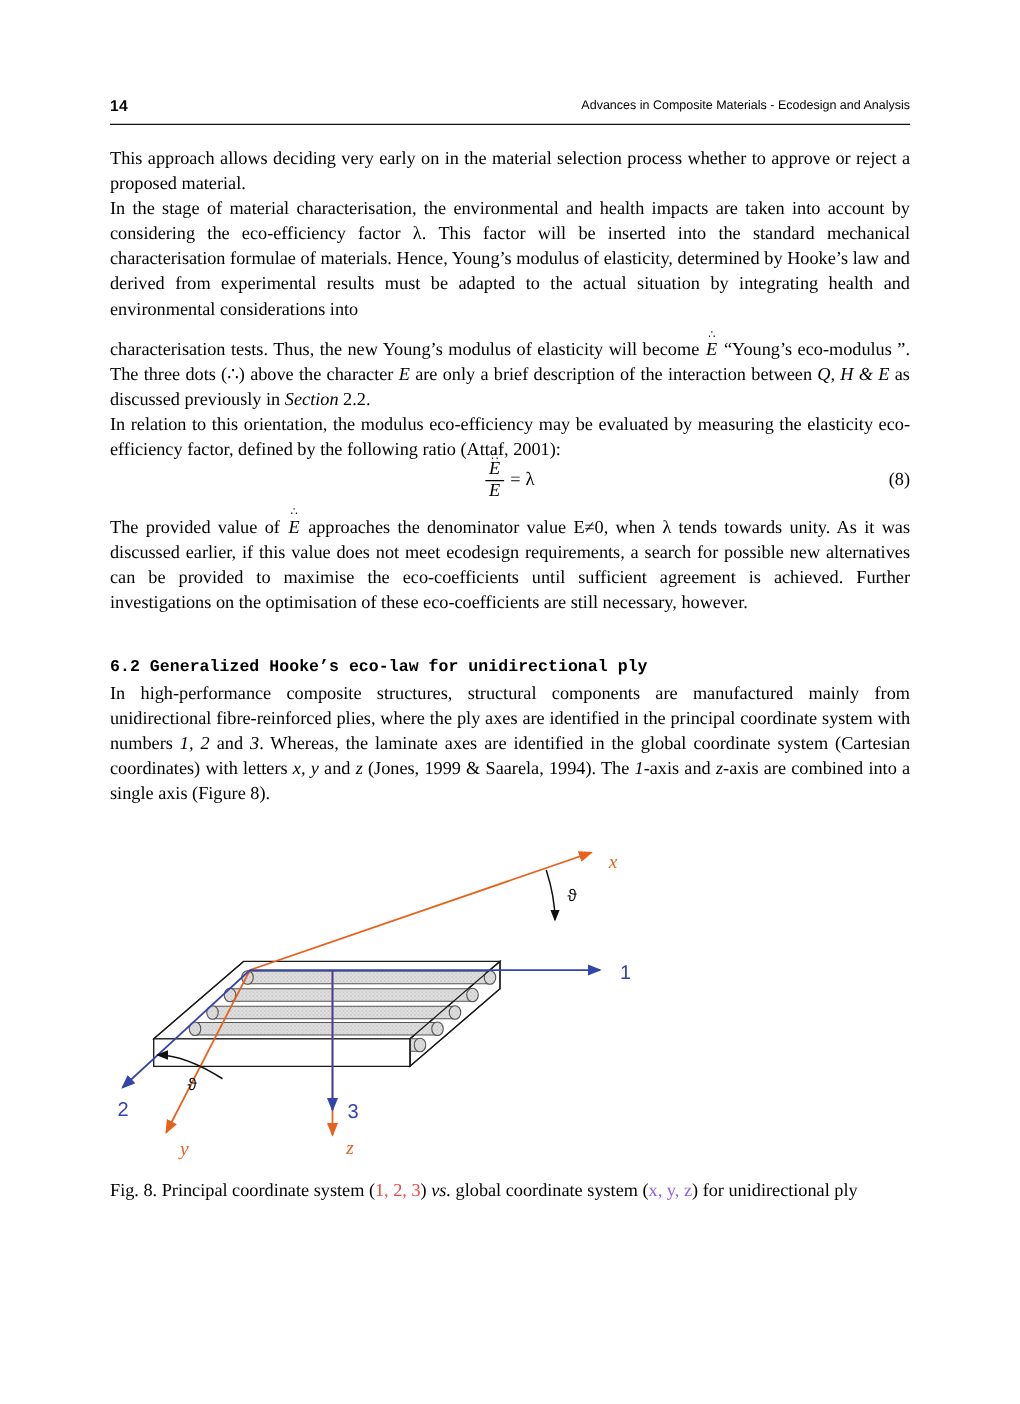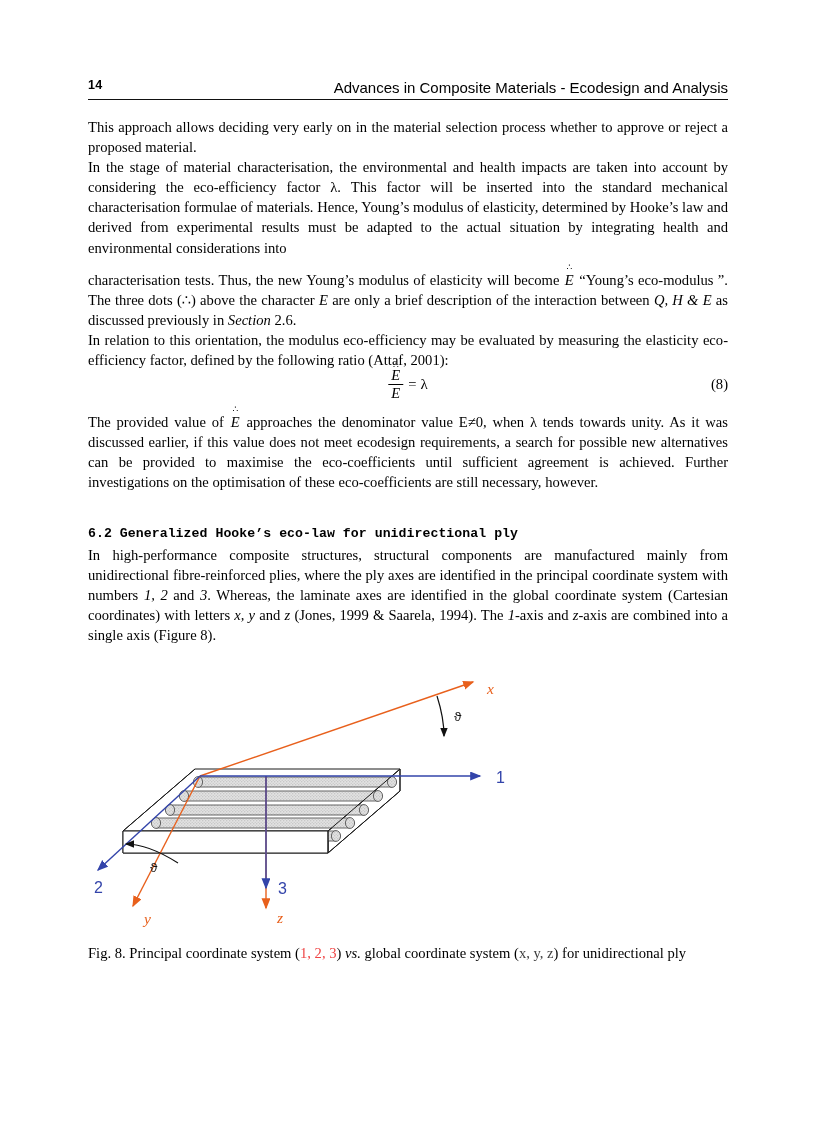--- a/index.html
+++ b/index.html
@@ -37,21 +37,21 @@
     font-family: "Liberation Sans", "DejaVu Sans", sans-serif;
     font-size: 12.5px;
     font-weight: bold;
     letter-spacing: 0.2px;
   }
   .header-title {
     position: absolute;
     right: 0;
     top: 1px;
     font-family: "Liberation Sans", "DejaVu Sans", sans-serif;
-    font-size: 15px;
+    font-size: 10px;
     font-weight: normal;
     white-space: nowrap;
   }
   .header-rule {
     position: absolute;
     left: 88px;
     top: 99px;
     width: 640px;
     height: 0;
     border-top: 1.6px solid #111;
@@ -163,21 +163,21 @@
 
   .figure-caption {
     position: absolute;
     left: 88px;
     top: 943px;
     width: 600px;
     font-size: 14.6px;
     line-height: 20.1px;
   }
   .cap-blue { color: #ef4444; }
-  .cap-orange { color: #404040; }
+  .cap-orange { color: #8b5cf6; }
   .cap-it { font-style: italic; }
 </style>
 </head>
 <body>
 
 <div class="page">
 
   <div class="header">
     <div class="header-pageno">14</div>
     <div class="header-title">Advances in Composite Materials - Ecodesign and Analysis</div>
@@ -192,21 +192,21 @@
 
     <p class="para" style="margin-top:12px;">
       <span>characterisation tests. Thus, the new Young’s modulus of elasticity will become</span>
       <span class="eddd"><span class="dots">∴</span><span>E</span></span>
       <span>“Young’s eco-modulus ”. The three dots (∴) above the character</span>
       <span class="it">E</span>
       <span>are only a brief description of the interaction between</span>
       <span class="it">Q, H &amp; E</span>
       <span>as discussed previously in</span>
       <span class="it">Section</span>
-      <span>2.6.</span>
+      <span>2.2.</span>
     </p>
 
     <p class="para">In relation to this orientation, the modulus eco-efficiency may be evaluated by measuring the elasticity eco-efficiency factor, defined by the following ratio (Attaf, 2001):</p>
   </div>
 
   <div class="equation-row">
     <div class="eq-center">
       <span class="frac">
         <span class="num eddd"><span class="dots">∴</span><span>E</span></span>
         <span class="bar"></span>

